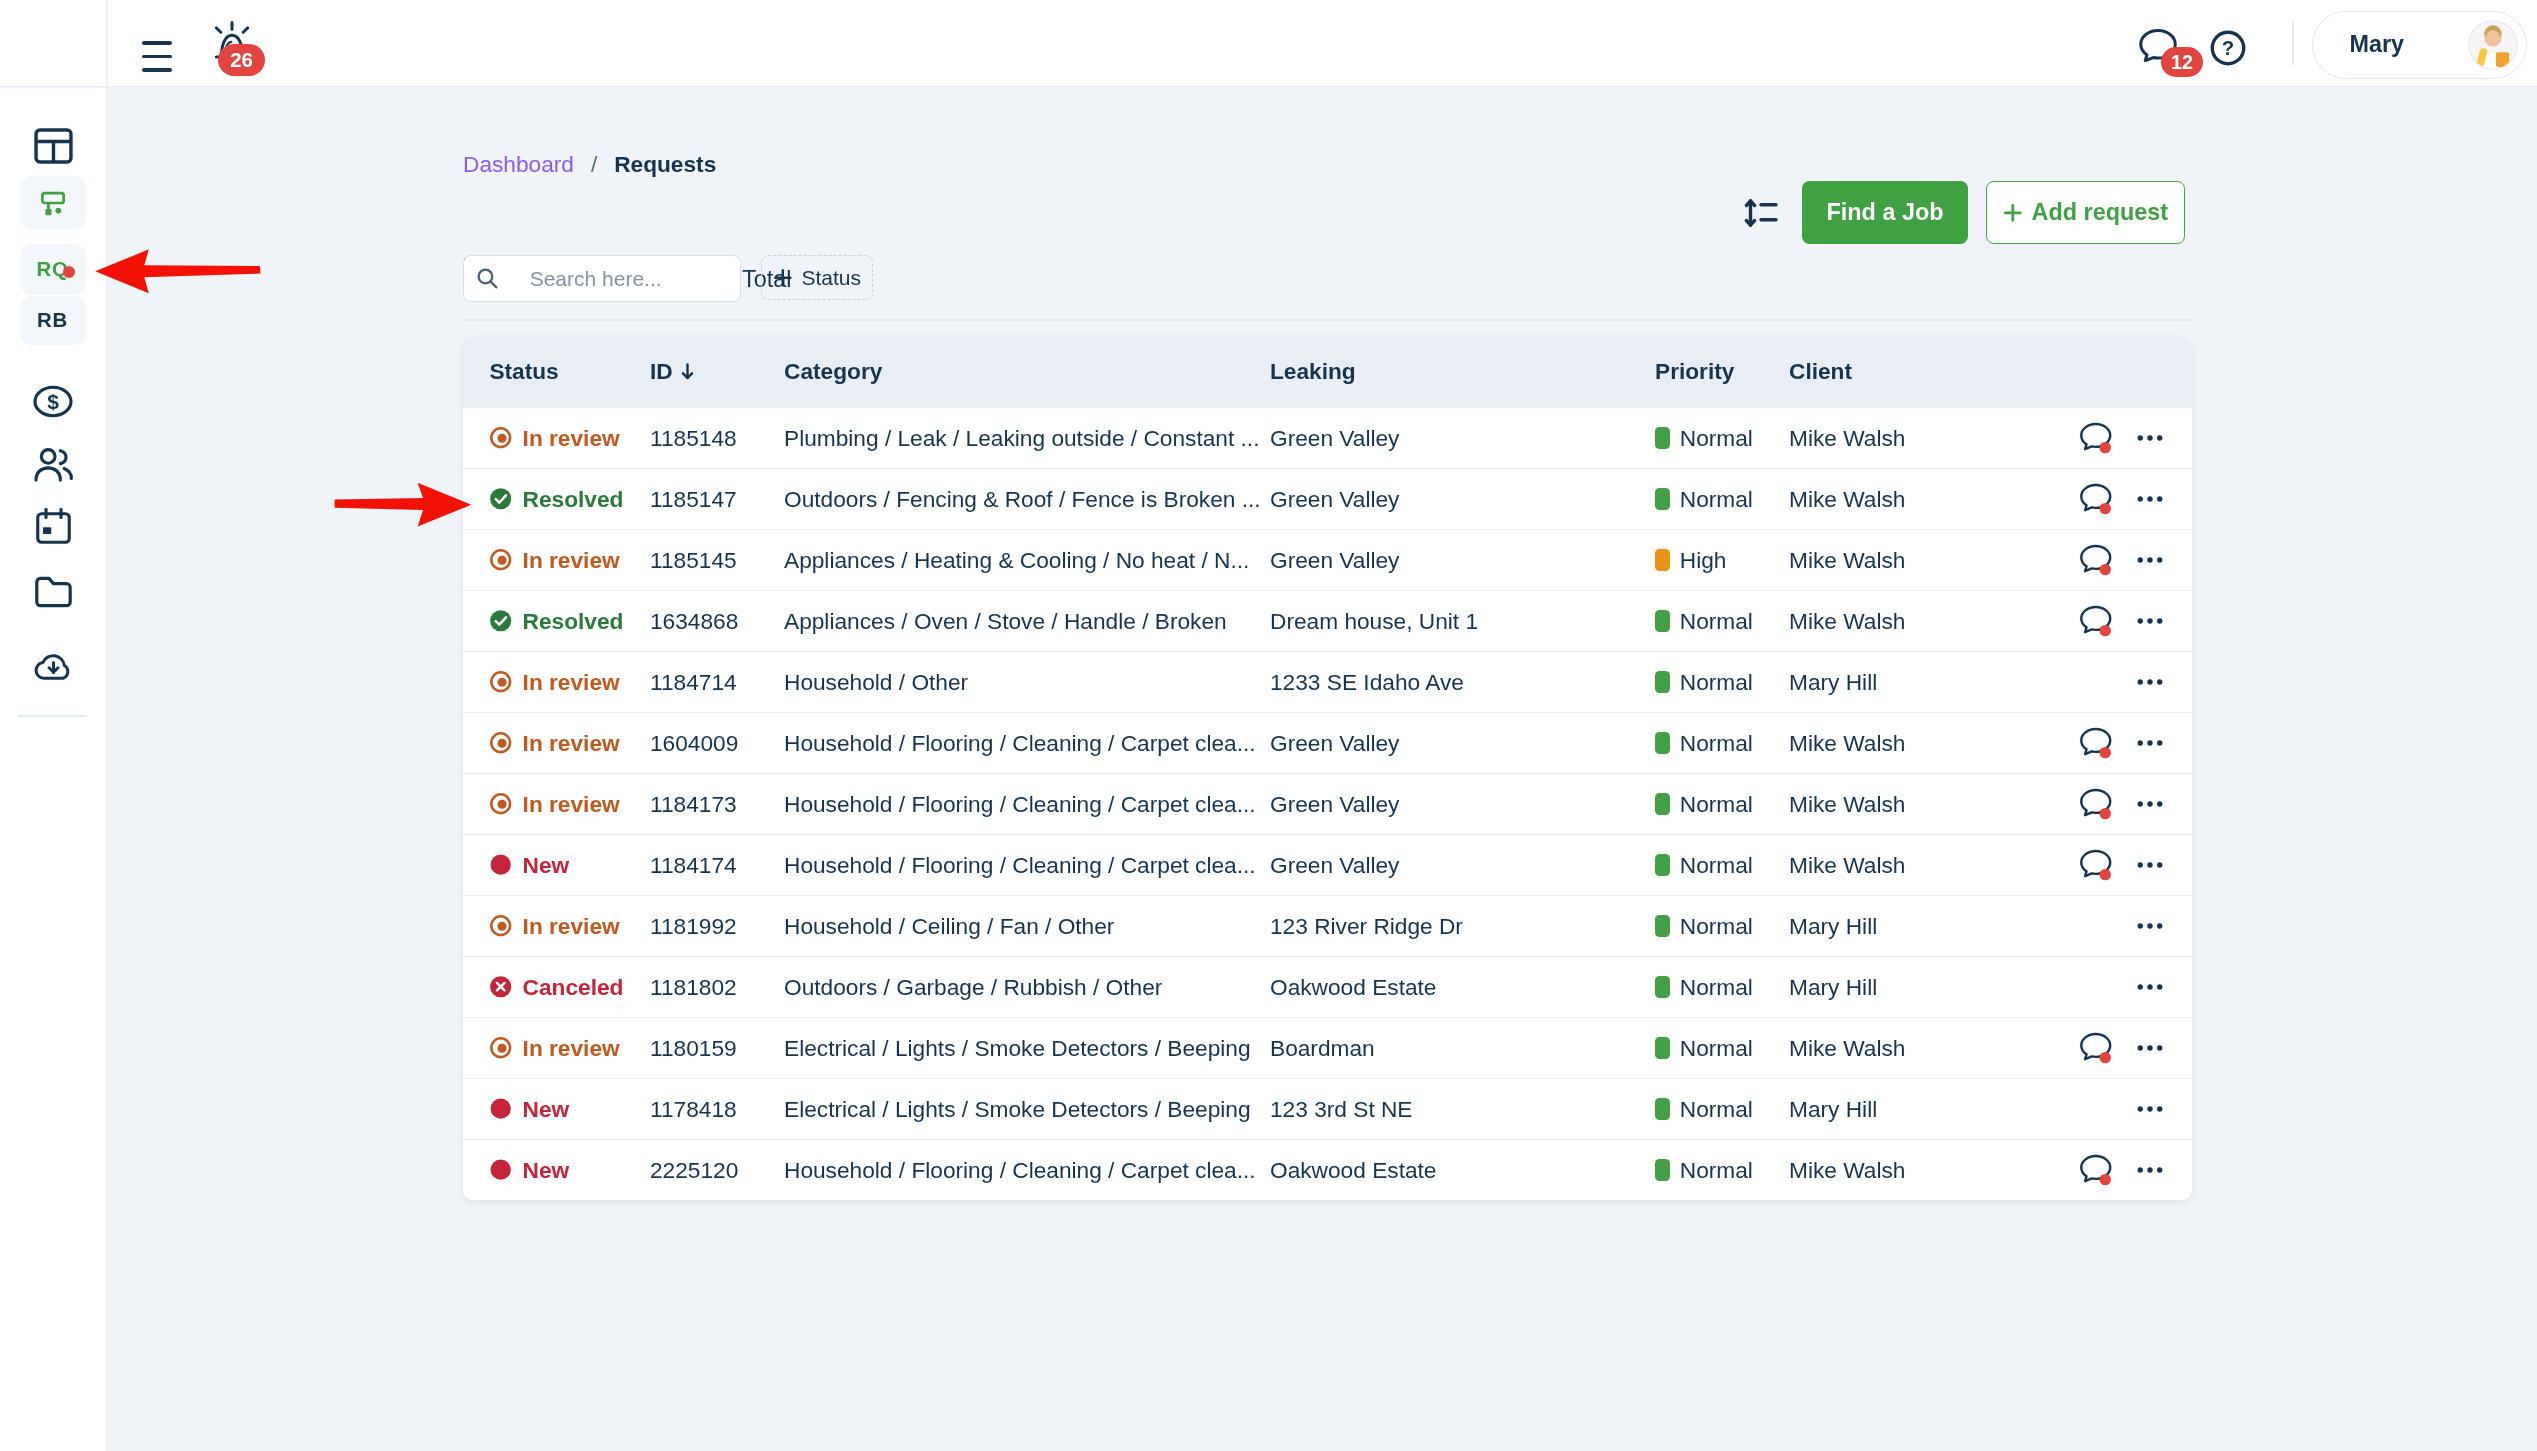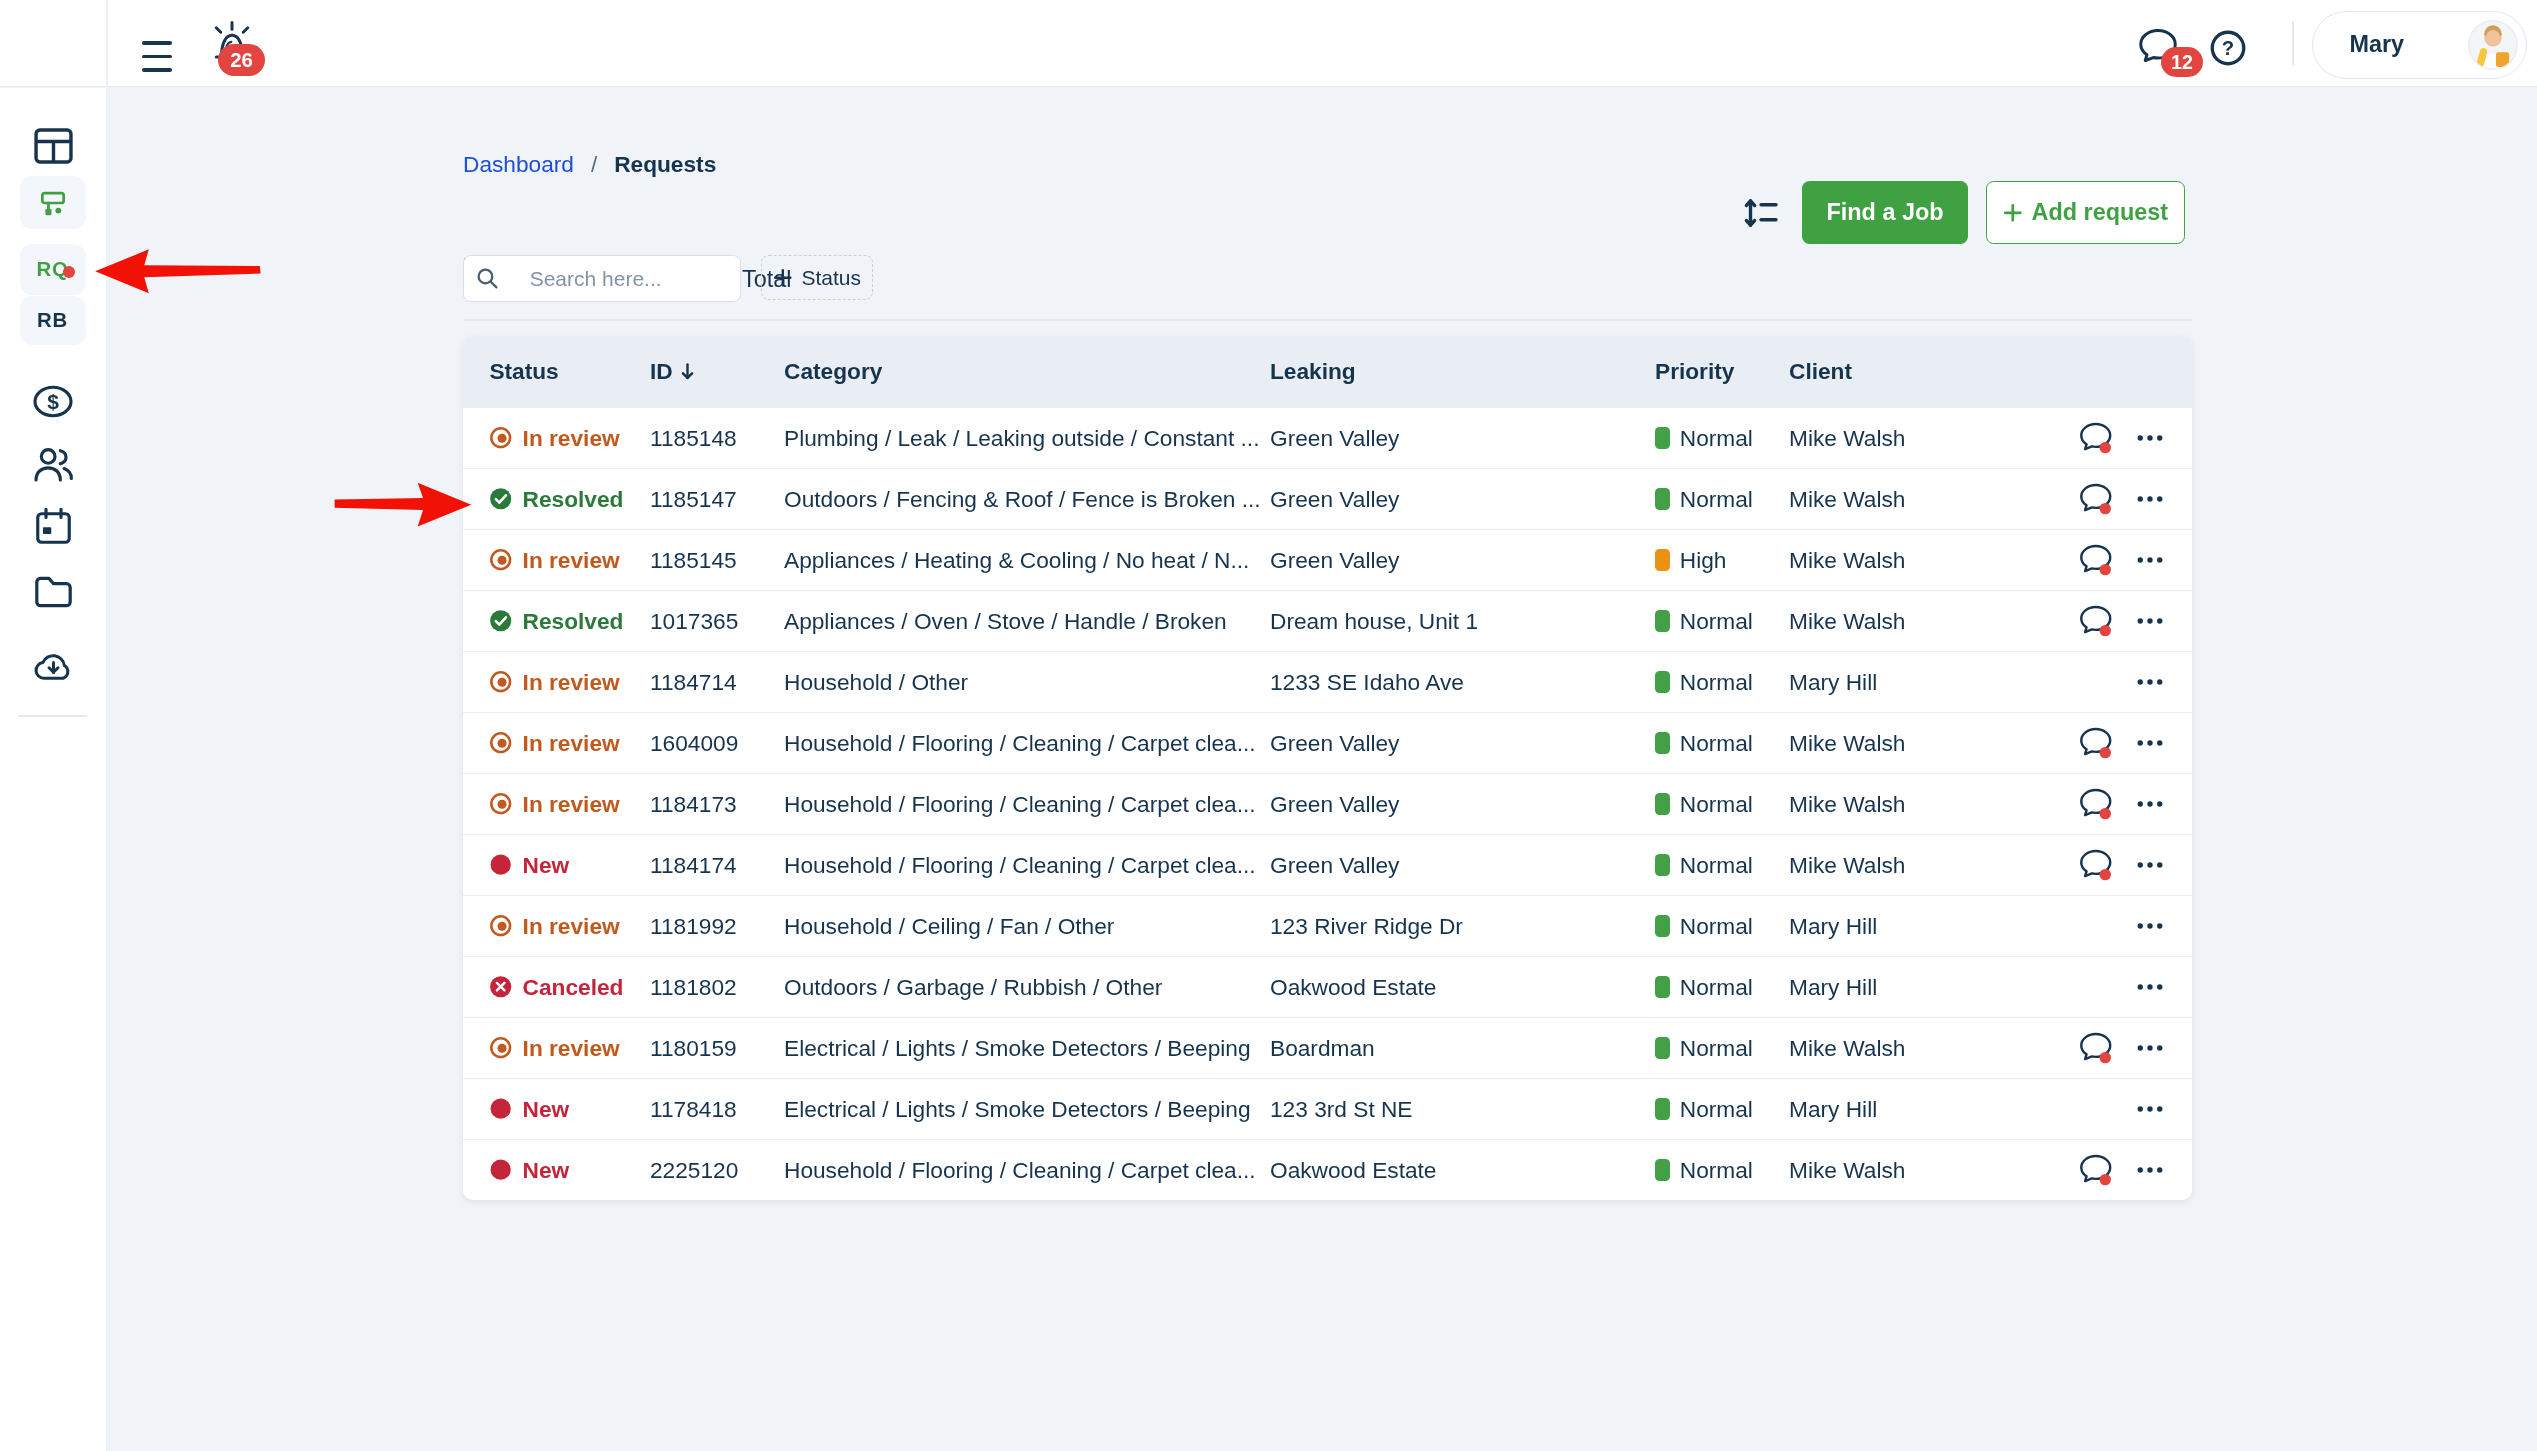--- a/index.html
+++ b/index.html
@@ -25,21 +25,21 @@
   .side-box{position:absolute;left:19.6px;width:66px;border-radius:12px;background:#F3F6FA;display:flex;align-items:center;justify-content:center;border:none;cursor:pointer;padding:0;}
   .side-label{font-size:20.4px;font-weight:bold;letter-spacing:0.8px;}
   .side-label.green{color:#3FA142;}
   .side-label.navy{color:#17344F;}
   .notif-dot{position:absolute;left:63px;top:178px;width:12px;height:12px;border-radius:50%;background:#E2453F;z-index:6;}
   .side-divider{position:absolute;left:18px;top:627px;width:69px;height:1.5px;background:#E5EAF0;}
 
   
   .main-bg{position:absolute;left:107px;top:88px;right:0;bottom:0;background:#F0F3F7;}
   .breadcrumb{position:absolute;left:463px;top:151px;font-size:22.7px;z-index:2;}
-  .breadcrumb .bc-link{color:#1d4ed8;text-decoration:none;cursor:pointer;}
+  .breadcrumb .bc-link{color:#8b5cf6;text-decoration:none;cursor:pointer;}
   .breadcrumb .bc-sep{color:#5A6B7D;margin:0 10.6px;}
   .breadcrumb .bc-current{color:#17344F;font-weight:bold;}
   .page-title{position:absolute;left:461px;top:246px;font-size:47px;font-weight:bold;color:#17344F;z-index:2;}
   .title-chevron{position:absolute;left:651px;top:263px;z-index:2;cursor:pointer;background:none;border:none;padding:0;}
   .total-label{position:absolute;left:710px;top:266px;font-size:23.4px;color:#17344F;z-index:2;}
 
   .sort-settings{position:absolute;left:1743px;top:195px;width:36px;height:36px;background:none;border:none;padding:0;cursor:pointer;z-index:2;}
   .btn-primary{position:absolute;left:1802px;top:181px;width:166px;height:63px;background:#3FA142;color:#fff;font-size:23.4px;font-weight:bold;border:none;border-radius:7.6px;cursor:pointer;z-index:2;font-family:"Liberation Sans",sans-serif;}
   .btn-outline{position:absolute;left:1986px;top:181px;width:199px;height:63px;background:#fff;color:#3FA142;font-size:23.4px;font-weight:bold;border:1.9px solid #3FA142;border-radius:7.6px;cursor:pointer;z-index:2;display:flex;align-items:center;justify-content:center;gap:9px;font-family:"Liberation Sans",sans-serif;}
 
@@ -387,21 +387,21 @@
   <div class="trow">
     <div class="cell c-status">
       <span class="s-ico">
               <svg width="23.4" height="23.4" viewBox="0 0 31 31">
                 <circle cx="15.5" cy="15.5" r="14" fill="#2B7A3C"></circle>
                 <path d="M9 16l4.6 4.6L22.5 11" fill="none" stroke="#fff" stroke-width="3.4" stroke-linecap="round" stroke-linejoin="round"></path>
               </svg>
             </span>
       <span class="s-lbl" style="color: rgb(43, 122, 60);">Resolved</span>
     </div>
-    <div class="cell c-id">1017365</div>
+    <div class="cell c-id">1634868</div>
     <div class="cell c-cat">Appliances / Oven / Stove / Handle / Broken</div>
     <div class="cell c-prop">Dream house, Unit 1</div>
     <div class="cell c-pri">
       <span class="p-sq" style="background: rgb(67, 160, 71);"></span>
       <span class="p-lbl">Normal</span>
     </div>
     <div class="cell c-client">Mike Walsh</div>
     <div class="cell c-actions">
       <button class="chat-btn">
         <svg width="35" height="35" viewBox="0 0 46 46" fill="none">

